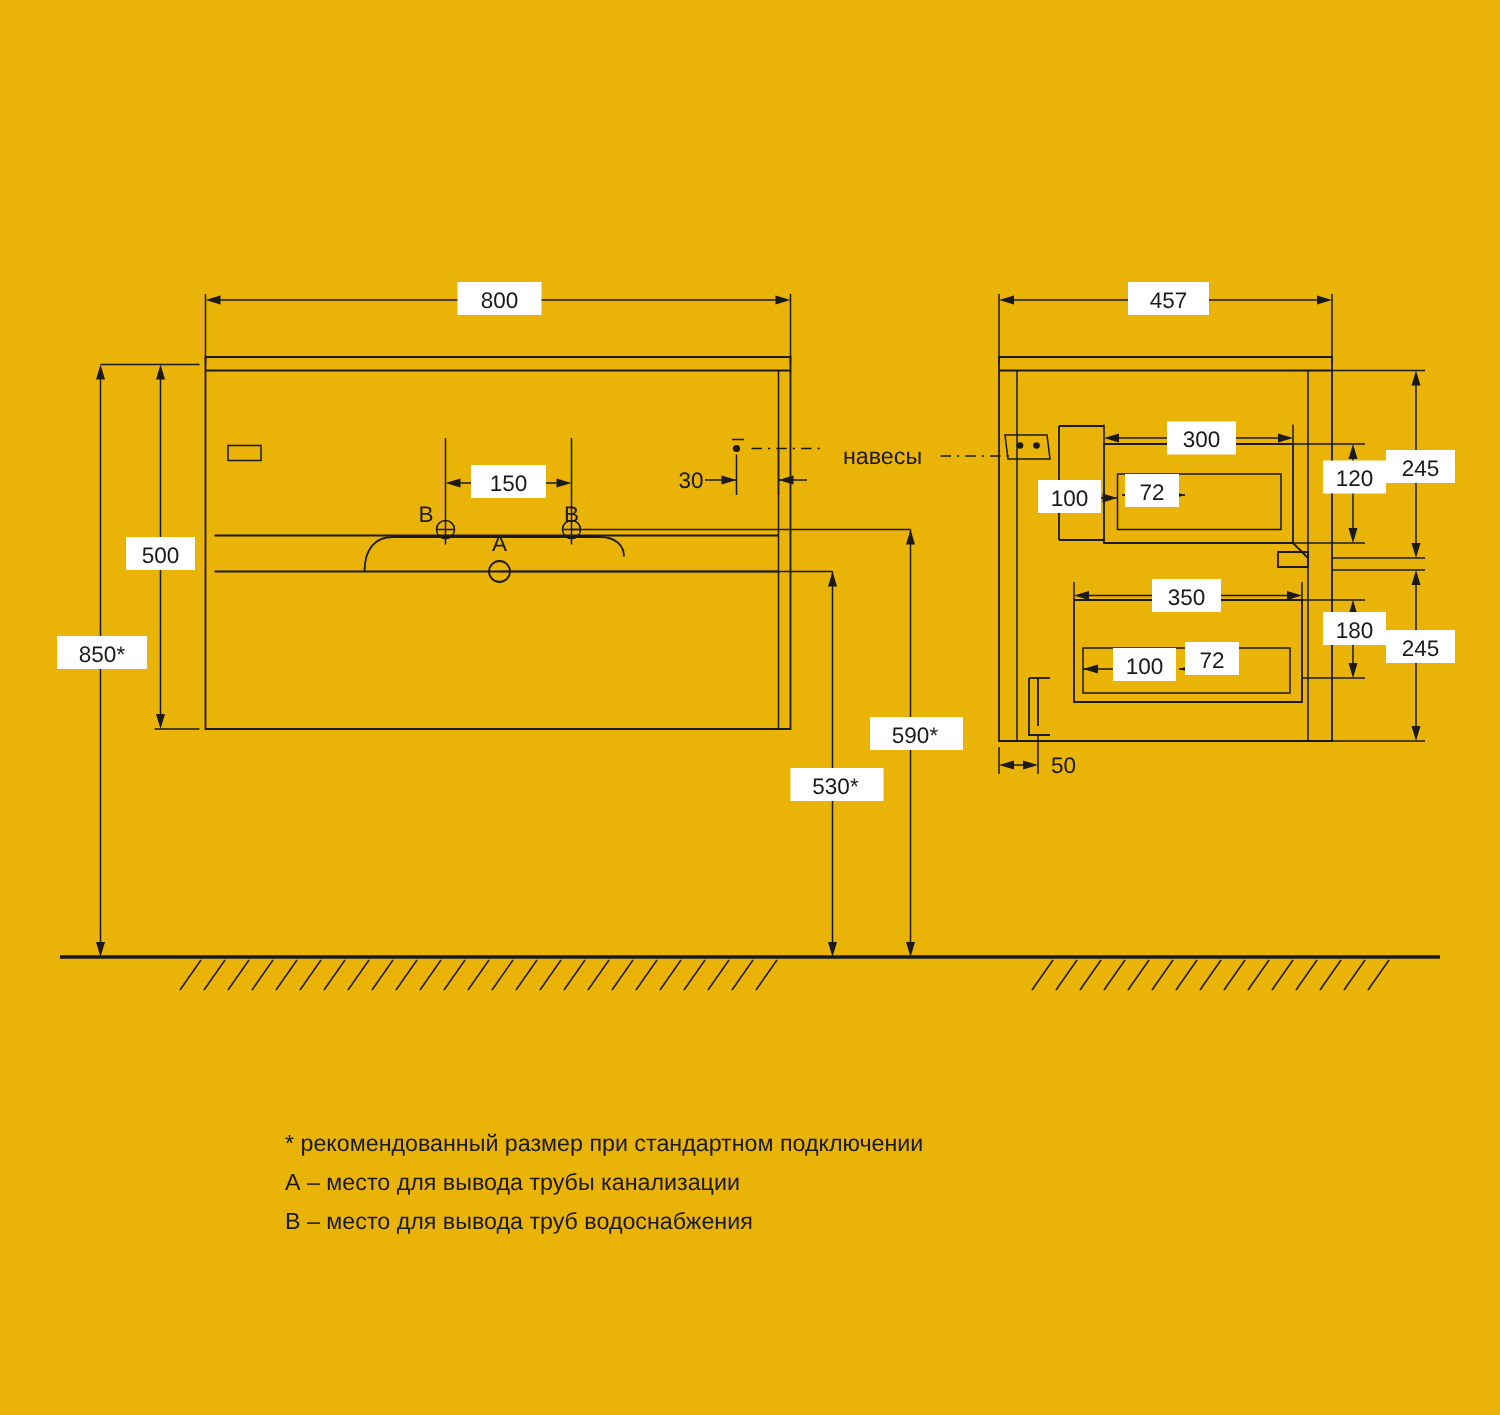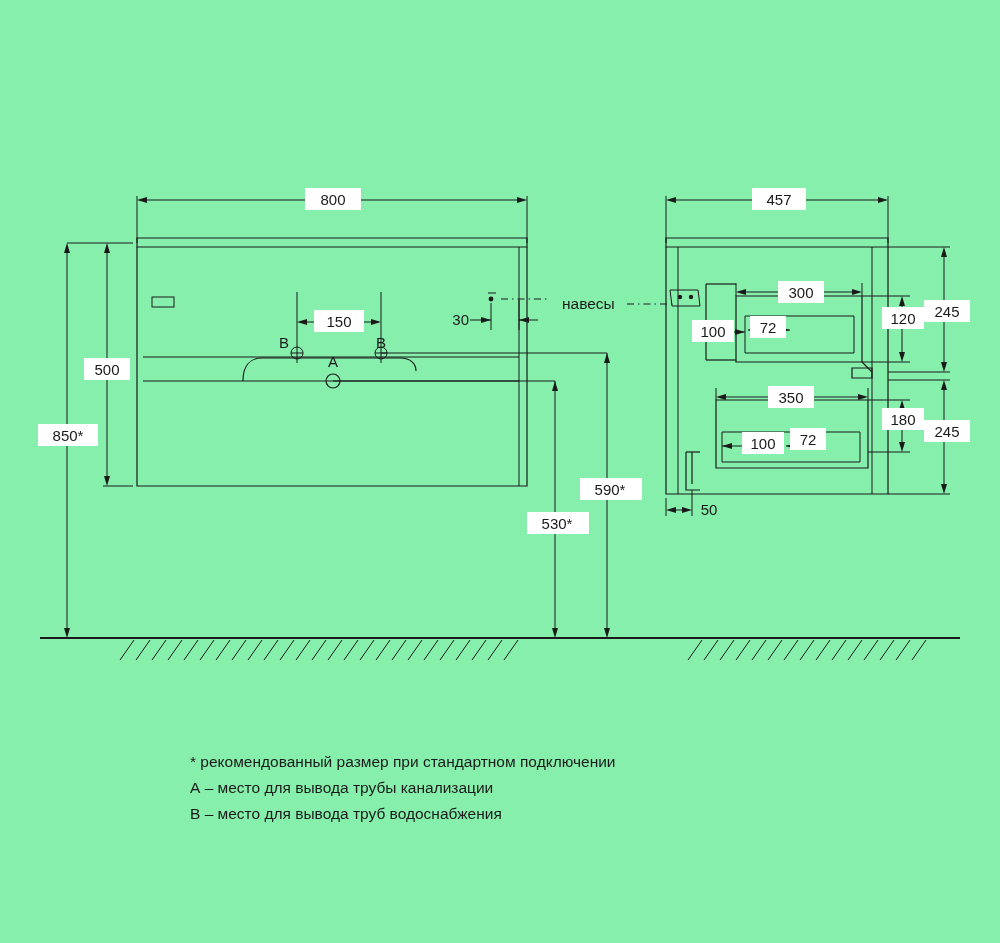--- a/index.html
+++ b/index.html
@@ -8,21 +8,21 @@
     background: #ffffff;
   }
   body {
     font-family: "Liberation Sans", sans-serif;
     color: #1a1a1a;
   }
   #stage {
     position: relative;
     width: 1000px;
     height: 943px;
-    background: #86efac;
+    background: #eab308;
     overflow: hidden;
   }
   #drawing {
     position: absolute;
     left: 0;
     top: 0;
     width: 1000px;
     height: 943px;
   }
   .dim-text {

